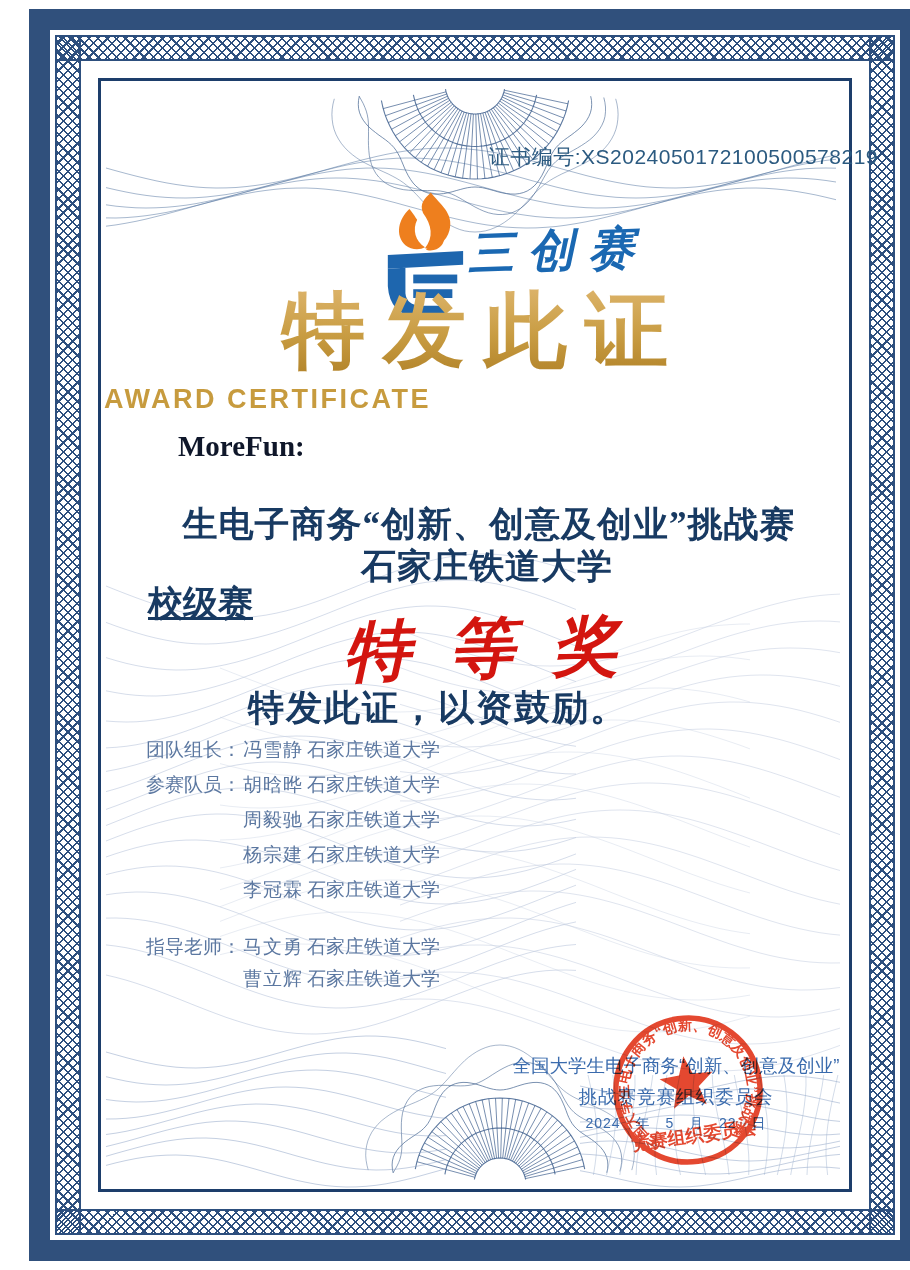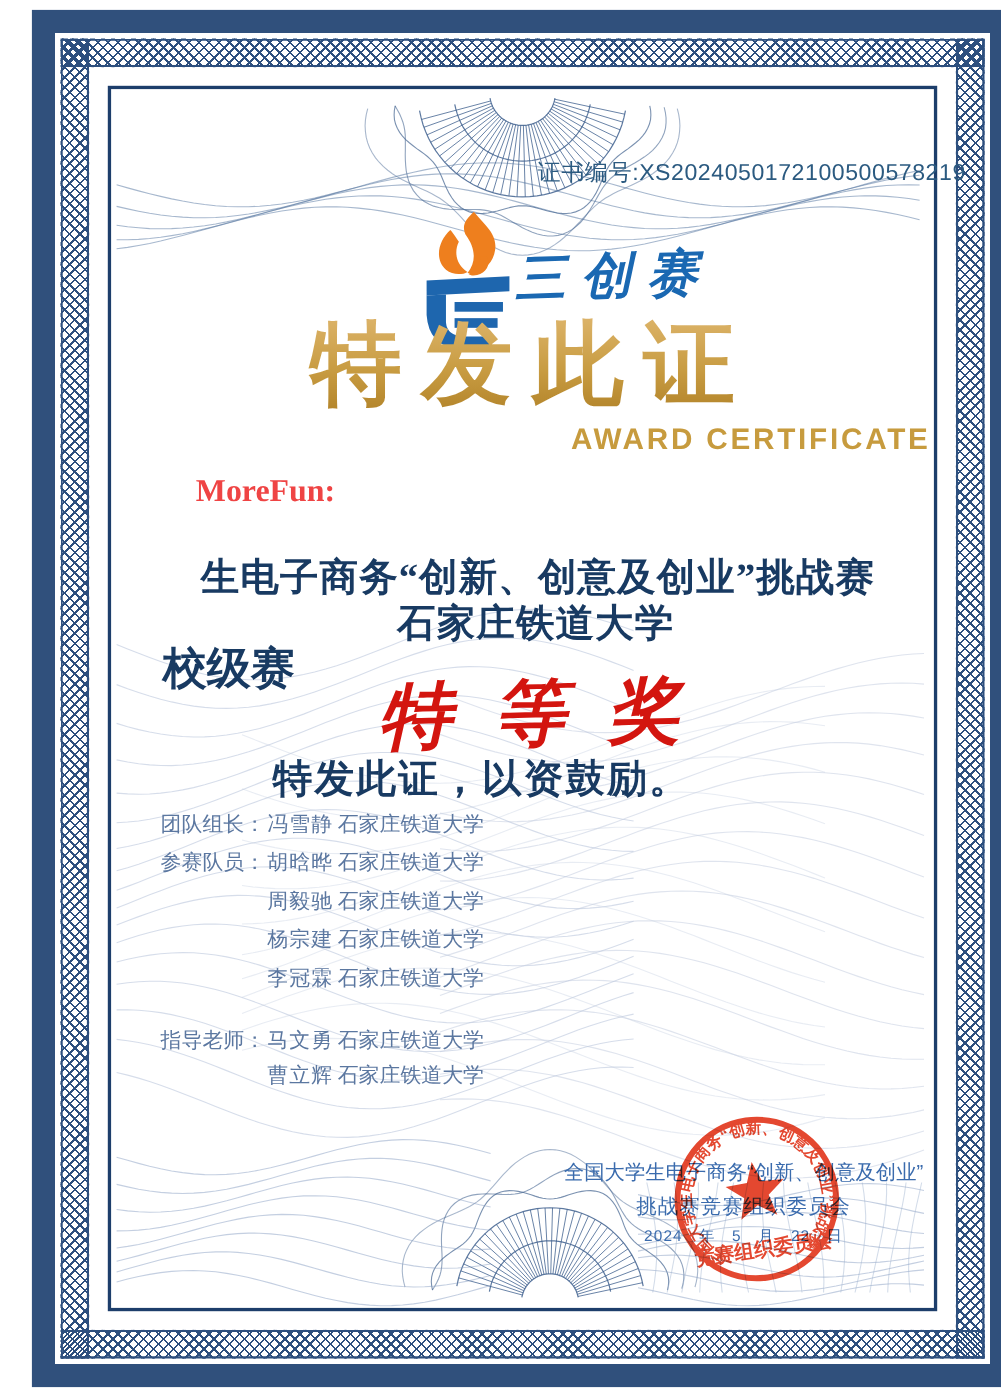--- a/index.html
+++ b/index.html
@@ -21,29 +21,29 @@
   .layer{position:absolute;z-index:2;}
   .serif{font-family:"Liberation Serif","DejaVu Serif",serif;}
   .serial{top:143px;right:52px;font-size:21px;color:#2b5a80;letter-spacing:.5px;}
   .logo{left:360px;top:192px;width:88px;height:126px;}
   .brand{left:448px;top:220px;font-size:46px;font-weight:bold;font-style:italic;
          color:#1a68b2;letter-spacing:14px;transform:rotate(-2deg);}
   .title{left:84px;right:84px;top:288px;text-align:center;font-size:83px;font-weight:bold;
          letter-spacing:18px;text-indent:18px;line-height:1.05;
          background:linear-gradient(180deg,#dcb369 0%,#c89c42 55%,#b3842a 100%);
          -webkit-background-clip:text;background-clip:text;color:transparent;}
-  .subtitle{left:84px;right:84px;top:384px;text-align:right;font-size:27px;font-weight:bold;
+  .subtitle{left:84px;right:84px;top:384px;text-align:left;font-size:27px;font-weight:bold;
             letter-spacing:2.5px;color:#c79b3e;}
-  .recipient{left:158px;top:430px;font-size:29px;font-weight:bold;color:#ef4444;}
+  .recipient{left:158px;top:430px;font-size:29px;font-weight:bold;color:#0f172a;}
   .bodyline{left:84px;right:84px;text-align:center;font-size:35px;font-weight:bold;
             color:#183a62;letter-spacing:1px;}
   .b1{top:462px;transform:translateX(60px);}
   .b2{top:501px;transform:translateX(14px);}
   .b3{top:543px;transform:translateX(12px);}
-  .b4{left:128px;top:580px;font-size:40px;font-weight:bold;color:#183a62;}
+  .b4{left:128px;top:580px;font-size:35px;font-weight:bold;color:#183a62;text-decoration:underline;}
   .award{left:84px;right:84px;top:604px;text-align:center;font-size:66px;font-weight:bold;
          font-style:italic;color:#d3150f;letter-spacing:38px;text-indent:38px;
          transform:translateX(6px) rotate(-1.5deg);}
   .closing{left:228px;top:684px;font-size:36px;font-weight:bold;color:#183a62;letter-spacing:2px;}
   .roster{left:126px;top:732px;color:#5b77a0;font-size:19px;}
   .roster .row{line-height:35px;white-space:nowrap;}
   .roster .gap{margin-top:24px;}
   .roster .gap ~ .row, .roster .gap{line-height:32px;}
   .rlabel{display:inline-block;width:97px;}
   .rname{display:inline-block;width:64px;letter-spacing:1px;}

